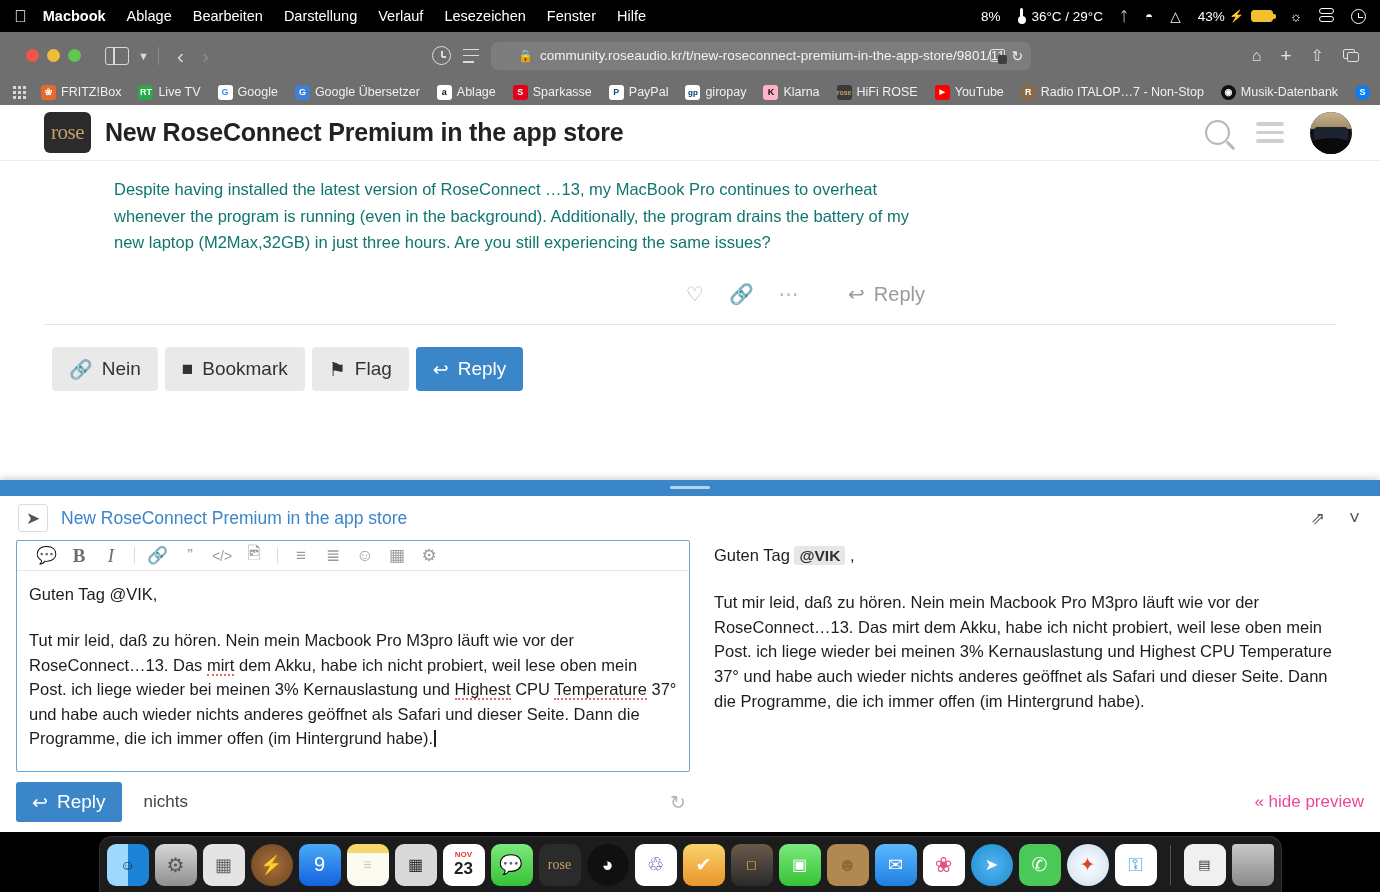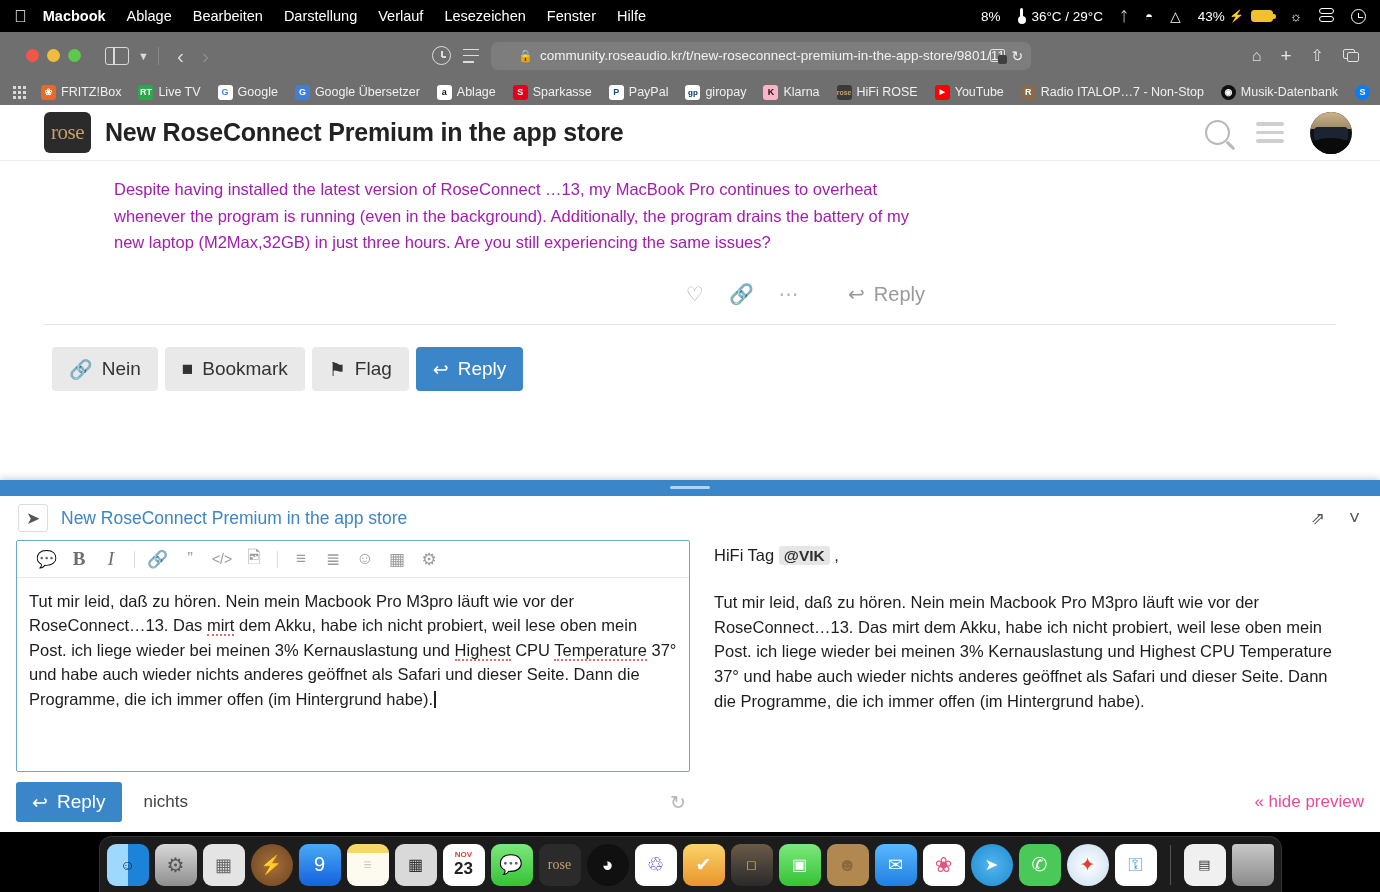--- a/index.html
+++ b/index.html
@@ -99,21 +99,21 @@
   .srch { width:25px;height:25px;border:2.6px solid #b8b8b8;border-radius:50%; position:relative;}
   .srch:after{content:"";position:absolute;right:-8px;bottom:-4px;width:11px;height:2.8px;background:#b8b8b8;transform:rotate(45deg);border-radius:2px;}
   .burger { width:28px; display:flex;flex-direction:column;gap:5px;}
   .burger i{display:block;height:3.6px;background:#cfcfcf;border-radius:2px;}
   .avatar { width:42px;height:42px;border-radius:50%; overflow:hidden; background:#111; position:relative;}
   .avatar .hair{position:absolute;top:0;left:0;right:0;height:17px;background:linear-gradient(#c9b48d,#9d8a66);}
   .avatar .face{position:absolute;top:15px;left:4px;right:4px;height:14px;background:#1b2430;border-radius:4px;}
   .avatar .body{position:absolute;bottom:0;left:0;right:0;height:16px;background:#0a0a0a;border-radius:50% 50% 0 0;}
 
   .post { padding:16px 0 0 0; }
-  .ptext { margin-left:114px; width:800px; color:#a21caf; font-size:16.5px; line-height:1.62;}
+  .ptext { margin-left:114px; width:800px; color:#0f766e; font-size:16.5px; line-height:1.62;}
   .ptext p { margin-bottom:25px; }
   .acts { display:flex; align-items:center; justify-content:flex-end; gap:0; margin-right:455px; margin-top:26px; color:#a9a9a9;}
   .acts .ic { width:47px; text-align:center; font-size:20px; color:#b1b1b1;}
   .acts .reply { display:flex;align-items:center; gap:9px; font-size:20px; color:#9a9a9a; margin-left:36px;}
   .hr { margin:18px 44px 0 44px; border-top:1px solid #e4e4e4;}
   .btnrow { display:flex; gap:7px; margin:22px 0 0 52px;}
   .btn {
     height:44px; padding:0 17px; border-radius:4px; background:#e9e9e9; color:#333;
     display:flex;align-items:center;gap:9px; font-size:19px;
   }
@@ -396,26 +396,27 @@
           <span class="etool" style="font-size:14px">&lt;/&gt;</span>
           <span class="etool">🖻</span>
           <span class="esep"></span>
           <span class="etool">≡</span>
           <span class="etool">≣</span>
           <span class="etool">☺</span>
           <span class="etool">▦</span>
           <span class="etool">⚙</span>
         </div>
         <div class="etext">
+          <p>Guten Tag @VIK,</p>
           <p><span>Tut mir leid, daß zu hören. Nein mein Macbook Pro M3pro läuft wie vor der RoseConnect…13. Das </span><span class="sp">mirt</span><span> dem Akku, habe ich nicht probiert, weil lese oben mein Post. ich liege wieder bei meinen 3% Kernauslastung und </span><span class="sp">Highest</span><span> CPU </span><span class="sp">Temperature</span><span> 37° und habe auch wieder nichts anderes geöffnet als Safari und dieser Seite. Dann die Programme, die ich immer offen (im Hintergrund habe).</span><span class="caret"></span></p>
         </div>
       </div>
 
       <div class="preview">
-        <p><span>HiFi Tag </span><span class="mention">@VIK</span><span> ,</span></p>
+        <p><span>Guten Tag </span><span class="mention">@VIK</span><span> ,</span></p>
         <p>Tut mir leid, daß zu hören. Nein mein Macbook Pro M3pro läuft wie vor der RoseConnect…13. Das mirt dem Akku, habe ich nicht probiert, weil lese oben mein Post. ich liege wieder bei meinen 3% Kernauslastung und Highest CPU Temperature 37° und habe auch wieder nichts anderes geöffnet als Safari und dieser Seite. Dann die Programme, die ich immer offen (im Hintergrund habe).</p>
       </div>
     </div>
 
     <div class="cfoot">
       <span class="replybtn">
         <span>↩</span>
         <span>Reply</span>
       </span>
       <span class="cancel">nichts</span>

